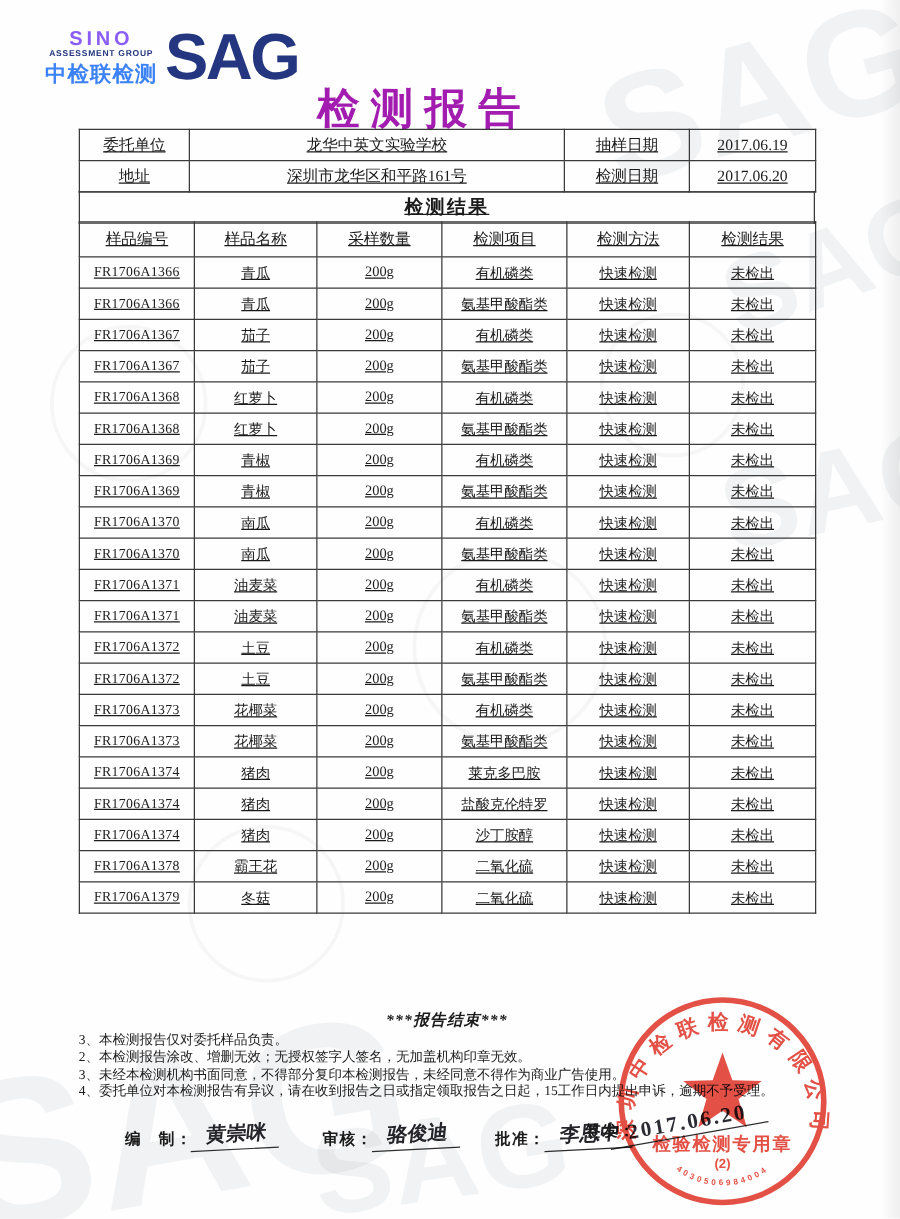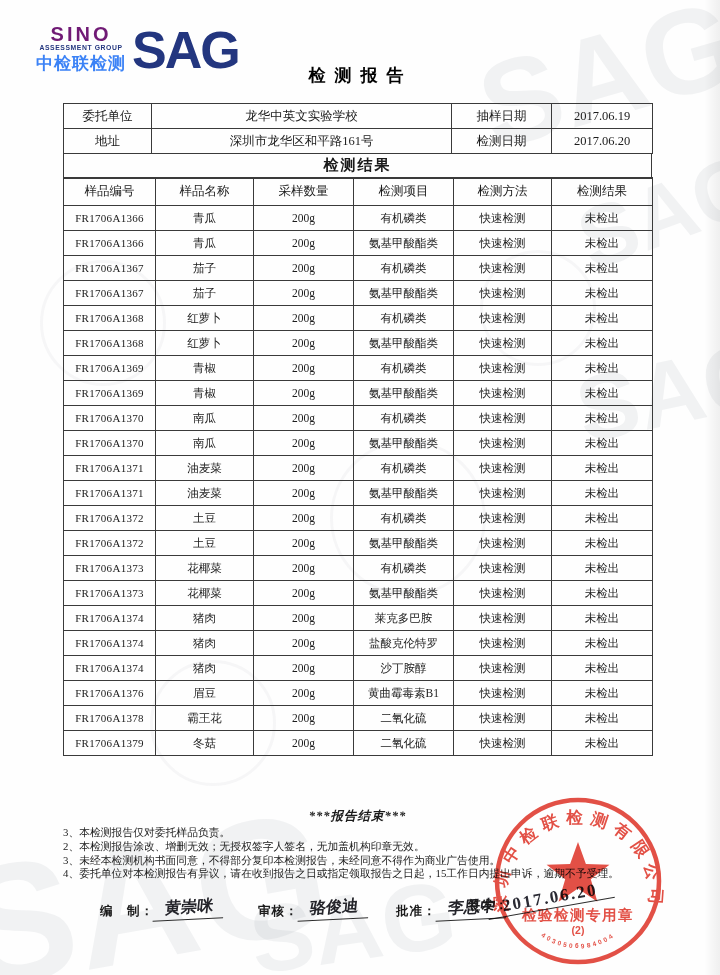--- a/index.html
+++ b/index.html
@@ -10,32 +10,32 @@
   }
   .edge-shade{position:absolute;top:0;right:0;width:16px;height:100%;
     background:linear-gradient(to left,rgba(0,0,0,.06),rgba(0,0,0,0));pointer-events:none;}
   
   .wm{position:absolute;color:rgba(125,135,145,.10);font-family:"Liberation Sans",sans-serif;
     font-weight:800;pointer-events:none;user-select:none;line-height:1;}
   .wm-circle{position:absolute;border:3px solid rgba(140,145,150,.07);border-radius:50%;pointer-events:none;}
   
   .header-logo{position:absolute;top:24px;left:36px;display:flex;align-items:flex-end;}
   .logo-stack{text-align:center;line-height:1;}
-  .logo-sino{font-family:"Liberation Sans",sans-serif;font-weight:800;font-size:20px;
-    letter-spacing:3px;color:#701a75;}
+  .logo-sino{font-family:"Liberation Sans",sans-serif;font-weight:800;font-size:16px;
+    letter-spacing:3px;color:#8b5cf6;}
   .logo-ag{font-family:"Liberation Sans",sans-serif;font-weight:700;font-size:6.8px;
     letter-spacing:.6px;color:#23367f;margin-top:1px;}
   .logo-cn{font-weight:800;font-size:17px;color:#3b82f6;margin-top:3px;letter-spacing:1px;text-align:center;}
   .logo-sag{font-family:"Liberation Sans",sans-serif;font-weight:800;font-size:52px;
     letter-spacing:-2px;color:#23367f;line-height:.8;margin-left:6px;}
   
-  .doc-title{position:absolute;top:64px;left:66px;width:589px;text-align:center;
-    font-size:17px;font-weight:700;letter-spacing:9px;color:#000000;}
-  
-  .tables{position:absolute;top:103px;left:63px;width:589px;}
+  .doc-title{position:absolute;top:64px;left:45px;width:589px;text-align:center;
+    font-size:34px;font-weight:700;letter-spacing:9px;color:#a21caf;}
+  
+  .tables{position:absolute;top:103px;left:63px;width:589px;text-decoration:underline;}
   table{border-collapse:collapse;table-layout:fixed;width:589px;}
   table + table{margin-top:-1.5px;}
   table{border:1.5px solid #2e2e2e;}
   th,td{border:1px solid #3a3a3a;text-align:center;vertical-align:middle;
     font-weight:normal;white-space:nowrap;overflow:hidden;padding:0 2px;}
   .info-table td{height:24px;font-size:12.5px;}
   .band-table td{height:24px;font-size:15px;font-weight:700;letter-spacing:2px;}
   .results-table th{height:27px;font-size:12.5px;}
   .results-table td{height:24px;font-size:11.5px;}
   .results-table td:first-child{font-size:11px;letter-spacing:.3px;}
@@ -282,28 +282,20 @@
           <td>200g</td>
           <td>盐酸克伦特罗</td>
           <td>快速检测</td>
           <td>未检出</td>
         </tr>
         <tr>
           <td>FR1706A1374</td>
           <td>猪肉</td>
           <td>200g</td>
           <td>沙丁胺醇</td>
-          <td>快速检测</td>
-          <td>未检出</td>
-        </tr>
-        <tr>
-          <td>FR1706A1376</td>
-          <td>眉豆</td>
-          <td>200g</td>
-          <td>黄曲霉毒素B1</td>
           <td>快速检测</td>
           <td>未检出</td>
         </tr>
         <tr>
           <td>FR1706A1378</td>
           <td>霸王花</td>
           <td>200g</td>
           <td>二氧化硫</td>
           <td>快速检测</td>
           <td>未检出</td>

